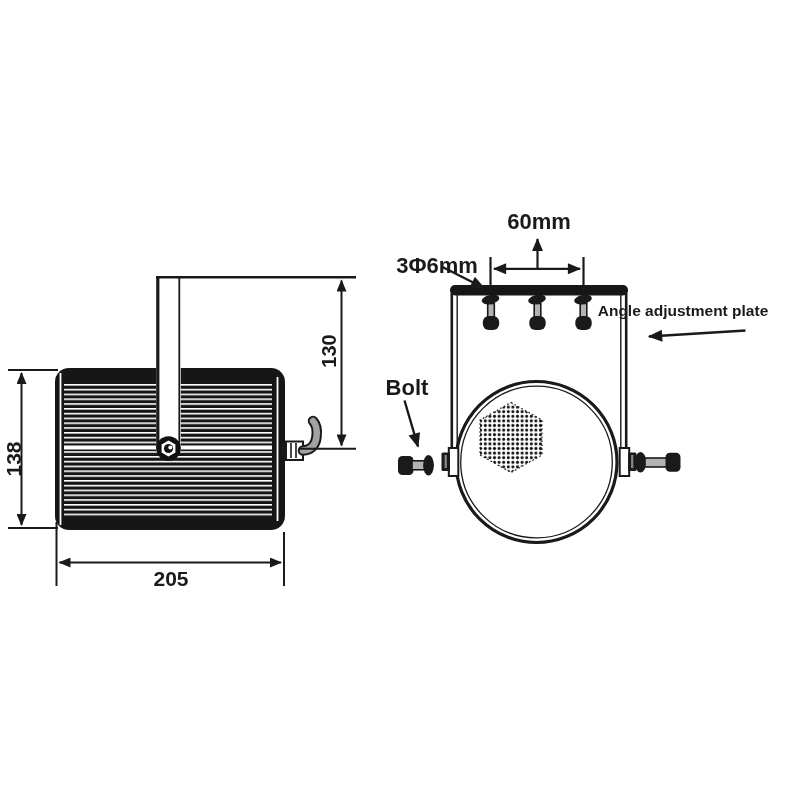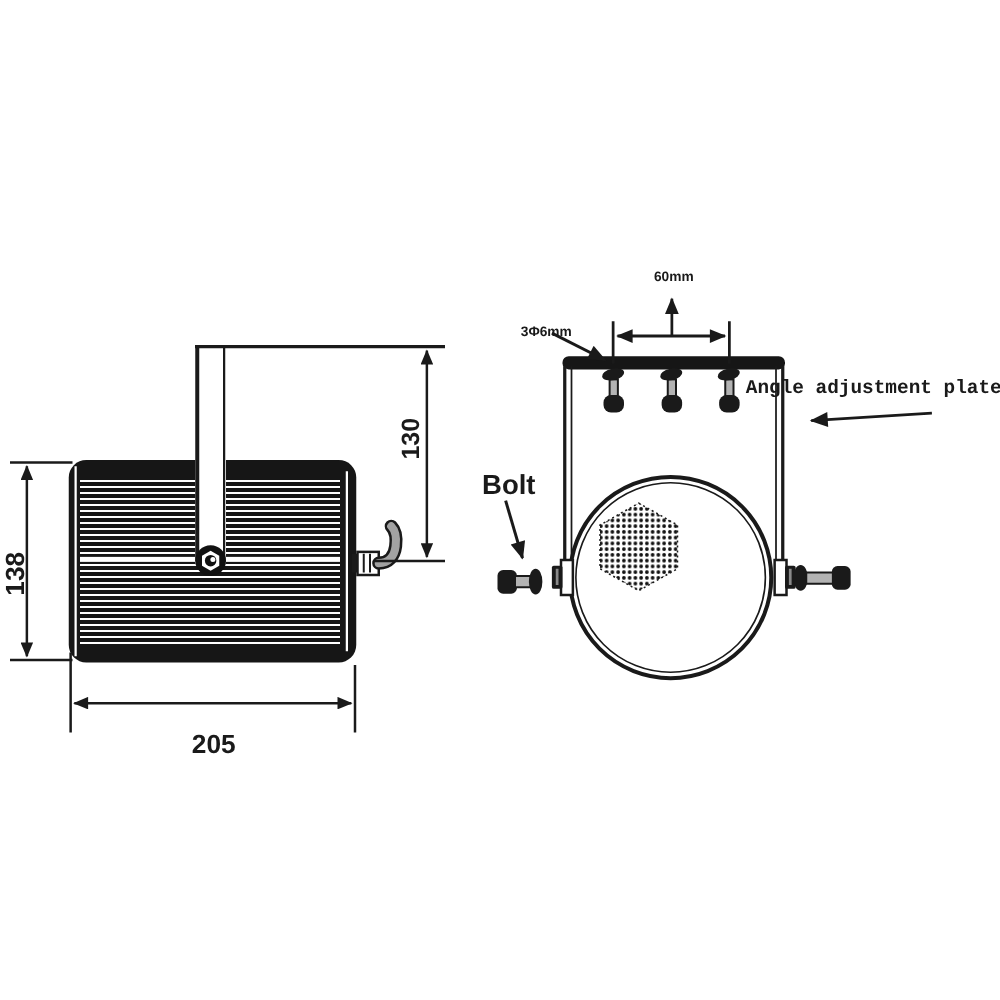--- a/index.html
+++ b/index.html
@@ -9,21 +9,21 @@
   }
   #linework{position:absolute;left:0;top:0;}
   .lbl{
     position:absolute;color:#1a1a1a;font-weight:bold;white-space:nowrap;
     transform:translate(-50%,-50%);letter-spacing:0px;line-height:1;
   }
   .lbl.rot{transform:translate(-50%,-50%) rotate(-90deg);}
   .f21{font-size:21px;}
   .f20{font-size:20px;}
   .f18{font-size:22px;}
-  .f17{font-size:11px;}
+  .f17{font-size:22px;}
   .f16{font-size:15.5px;}
 </style>
 </head>
 <body>
 
 <div id="stage">
 
   <svg id="linework" width="800" height="800" viewBox="0 0 800 800">
     <defs>
       <marker id="ah" viewBox="0 0 12 10" refX="11" refY="5" markerWidth="11" markerHeight="5" orient="auto-start-reverse">
@@ -158,24 +158,24 @@
       <g stroke="#1a1a1a" stroke-width="2.4">
         <line x1="441.5" y1="266.5" x2="484" y2="288" marker-end="url(#ah)"></line>
         <line x1="404.5" y1="400.5" x2="418" y2="446.5" marker-end="url(#ah)"></line>
         <line x1="745.5" y1="330.5" x2="649" y2="336.5" marker-end="url(#ah)"></line>
       </g>
     </g>
   </svg>
 
   <div class="lbl rot f21" style="left:13px;top:459px;">138</div>
 
-  <div class="lbl f21" style="left:171px;top:596px;">205</div>
+  <div class="lbl f21" style="left:171px;top:578px;">205</div>
 
   <div class="lbl rot f20" style="left:329px;top:351px;">130</div>
 
   <div class="lbl f17" style="left:539px;top:222px;">60mm</div>
 
   <div class="lbl f17" style="left:437px;top:266px;">3Φ6mm</div>
 
   <div class="lbl f18" style="left:407px;top:388px;">Bolt</div>
 
-  <div class="lbl f16" style="left:699px;top:311px;font-family:Liberation Mono, monospace;">Angle adjustment plate</div>
+  <div class="lbl f16" style="left:683px;top:311px;">Angle adjustment plate</div>
 </div>
 
 </body></html>

